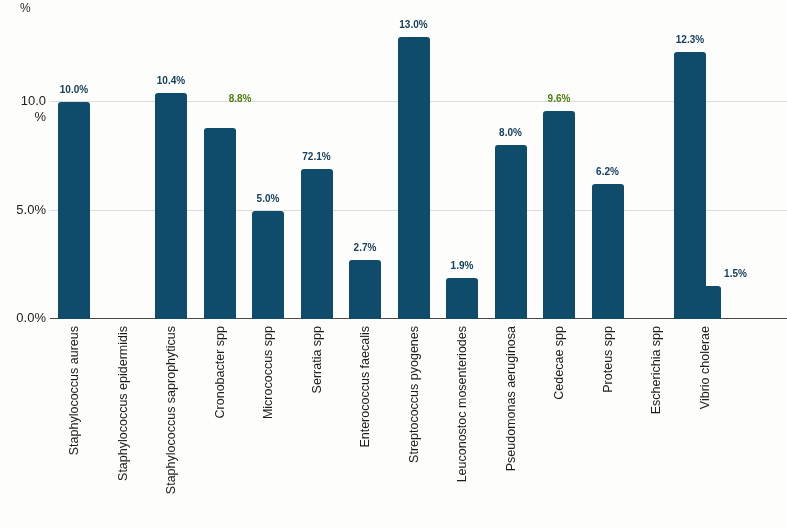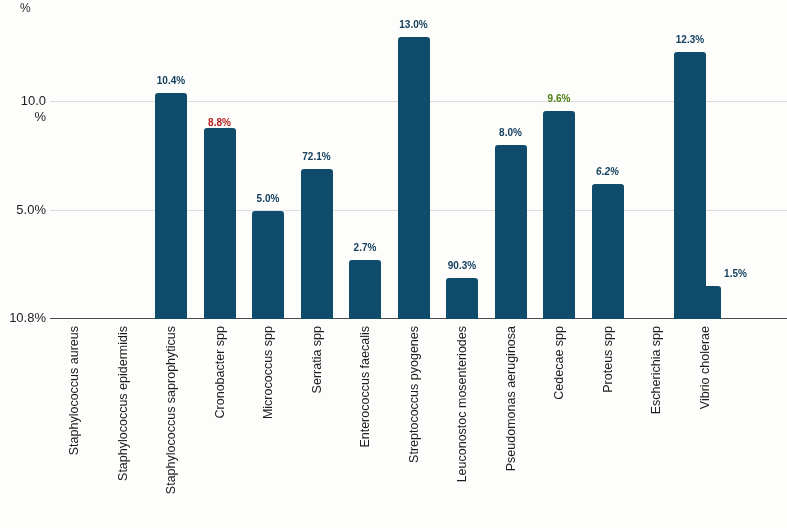--- a/index.html
+++ b/index.html
@@ -133,73 +133,77 @@
 
   <div class="y-axis-title">%</div>
 
   <div class="plot-area">
     <div id="gridlines">
         <div class="gridline baseline" style="top: 312px;"></div>
         <div class="gridline" style="top: 203.5px;"></div>
         <div class="gridline" style="top: 95px;"></div>
       </div>
     <div class="bars-layer" id="bars-layer">
+        <div class="bar-group" style="left: 8px; height: 313px;">
+          <div class="bar" style="height: 217px; background: rgb(15, 76, 108);"></div>
+          <div class="bar-value" style="bottom: 224px; color: rgb(20, 64, 94);">10.0%</div>
+        </div>
         <div class="bar-group" style="left: 105px; height: 313px;">
           <div class="bar" style="height: 225.68px; background: rgb(15, 76, 108);"></div>
           <div class="bar-value" style="bottom: 232.68px; color: rgb(20, 64, 94);">10.4%</div>
         </div>
         <div class="bar-group" style="left: 153.5px; height: 313px;">
           <div class="bar" style="height: 190.96px; background: rgb(15, 76, 108);"></div>
-          <div class="bar-value" style="bottom: 191px; color: #b91c1c;">8.8%</div>
+          <div class="bar-value" style="bottom: 215px; color: #4d7c0f; text-align: right;">8.8%</div>
         </div>
         <div class="bar-group" style="left: 202px; height: 313px;">
           <div class="bar" style="height: 108.5px; background: rgb(15, 76, 108);"></div>
           <div class="bar-value" style="bottom: 115.5px; color: rgb(20, 64, 94);">5.0%</div>
         </div>
         <div class="bar-group" style="left: 250.5px; height: 313px;">
           <div class="bar" style="height: 149.73px; background: rgb(15, 76, 108);"></div>
           <div class="bar-value" style="bottom: 156.73px; color: rgb(20, 64, 94);">72.1%</div>
         </div>
         <div class="bar-group" style="left: 299px; height: 313px;">
           <div class="bar" style="height: 58.59px; background: rgb(15, 76, 108);"></div>
           <div class="bar-value" style="bottom: 65.59px; color: rgb(20, 64, 94);">2.7%</div>
         </div>
         <div class="bar-group" style="left: 347.5px; height: 313px;">
           <div class="bar" style="height: 282.1px; background: rgb(15, 76, 108);"></div>
           <div class="bar-value" style="bottom: 289.1px; color: rgb(20, 64, 94);">13.0%</div>
         </div>
         <div class="bar-group" style="left: 396px; height: 313px;">
           <div class="bar" style="height: 41.23px; background: rgb(15, 76, 108);"></div>
-          <div class="bar-value" style="bottom: 48.23px; color: rgb(20, 64, 94);">90.3%</div>
+          <div class="bar-value" style="bottom: 48.23px; color: rgb(20, 64, 94);">1.9%</div>
         </div>
         <div class="bar-group" style="left: 444.5px; height: 313px;">
           <div class="bar" style="height: 173.6px; background: rgb(15, 76, 108);"></div>
           <div class="bar-value" style="bottom: 180.6px; color: rgb(20, 64, 94);">8.0%</div>
         </div>
         <div class="bar-group" style="left: 493px; height: 313px;">
           <div class="bar" style="height: 208.32px; background: rgb(15, 76, 108);"></div>
           <div class="bar-value" style="bottom: 215.32px; color: #4d7c0f;">9.6%</div>
         </div>
-        <div class="bar-group" style="left: 541.5px; height: 313px; font-style: italic;">
+        <div class="bar-group" style="left: 541.5px; height: 313px;">
           <div class="bar" style="height: 134.54px; background: rgb(15, 76, 108);"></div>
           <div class="bar-value" style="bottom: 141.54px; color: rgb(20, 64, 94);">6.2%</div>
         </div>
         <div class="bar-group" style="left: 624px; height: 313px;">
           <div class="bar" style="height: 266.91px; background: rgb(15, 76, 108);"></div>
           <div class="bar-value" style="bottom: 273.91px; color: rgb(20, 64, 94);">12.3%</div>
         </div>
         <div class="bar-group" style="left: 638.5px; height: 313px;">
           <div class="bar" style="height: 32.55px; background: rgb(15, 76, 108);"></div>
           <div class="bar-value" style="bottom: 39.55px; color: rgb(20, 64, 94); margin-left: 31px;">1.5%</div>
         </div>
       </div>
   </div>
 
   <div id="yticks">
-      <div class="y-tick" style="top: 311px;"><span>10.8%</span></div>
+      <div class="y-tick" style="top: 311px;"><span>0.0%</span></div>
       <div class="y-tick" style="top: 202.5px;"><span>5.0%</span></div>
       <div class="y-tick" style="top: 94px;"><span>10.0</span><span class="line2">%</span></div>
     </div>
 
   <div class="xlabels-layer" id="xlabels">
       <div class="x-label-slot" style="left: 8px;">
         <div class="x-label" style="color: rgb(28, 28, 28);">Staphylococcus aureus</div>
       </div>
       <div class="x-label-slot" style="left: 56.5px;">
         <div class="x-label" style="color: rgb(28, 28, 28);">Staphylococcus epidermidis</div>

